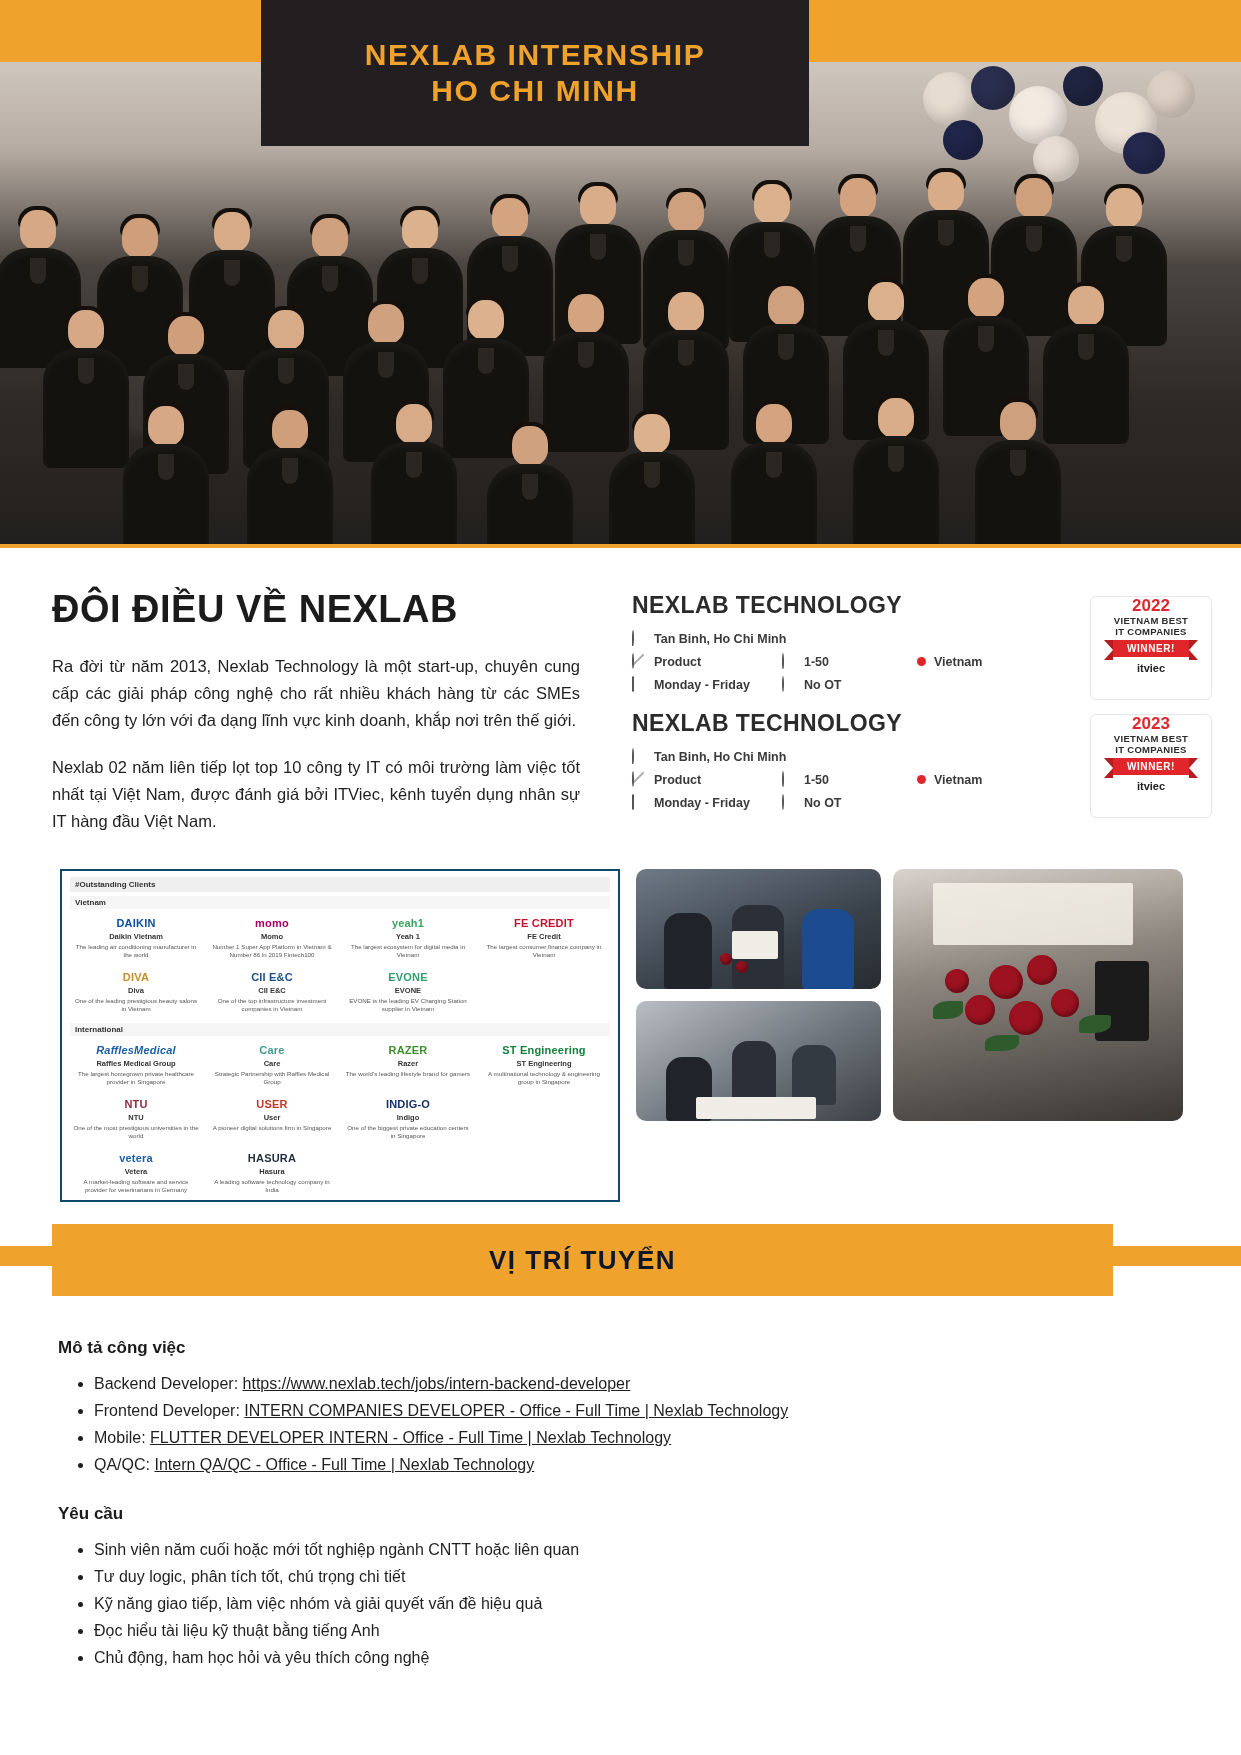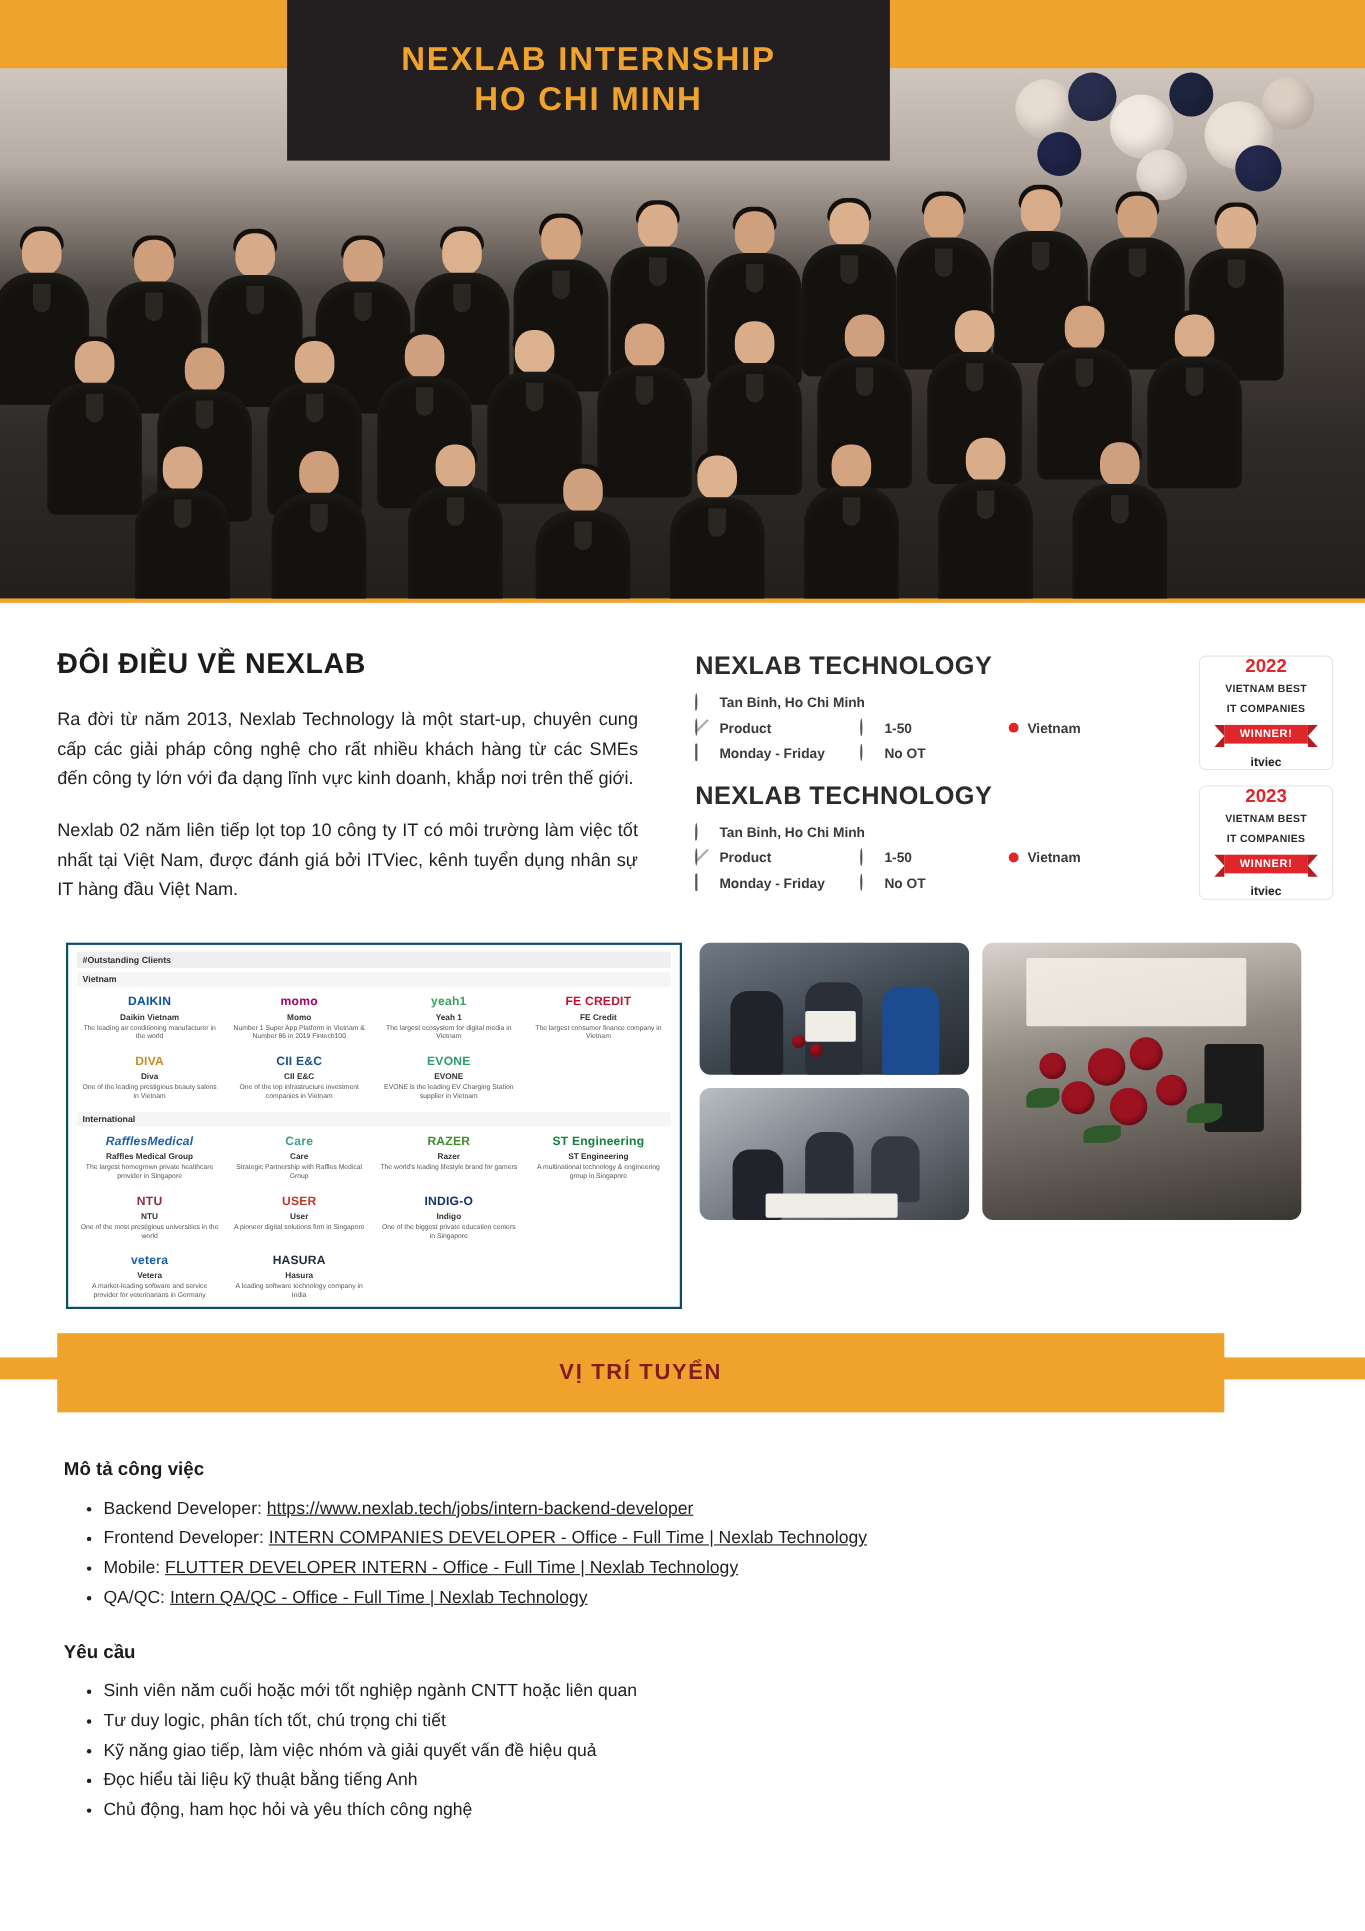--- a/index.html
+++ b/index.html
@@ -76,21 +76,21 @@
     text-align: center;
   }
 
   
   .about {
     display: flex;
     padding: 26px 0 0 0;
   }
   .about-left { width: 620px; padding: 14px 40px 0 52px; }
   .about h2 {
-    font-size: 26px; font-weight: 700; letter-spacing: 0.5px;
+    font-size: 38px; font-weight: 700; letter-spacing: 0.5px;
     margin: 0 0 22px 0; color:#1b1b1b;
   }
   .about p {
     font-size: 16.5px; line-height: 27px; margin: 0 0 20px 0;
     text-align: justify; color:#1f1f1f;
   }
 
   .about-right { width: 600px; padding-top: 18px; }
   .company-card { position: relative; margin-bottom: 18px; padding-left: 12px; }
   .company-card h3 {
@@ -109,21 +109,21 @@
   .gear:after{content:"";position:absolute; left:5px; top:-2px; width:2px;height:16px;background:#555; transform:rotate(45deg); opacity:.5;}
   .people { border:1.6px solid #555; border-radius:50% 50% 40% 40%; width:13px;height:11px;}
   .cal { border:1.6px solid #555; width:13px;height:12px; border-radius:2px;}
   .clock { border:1.6px solid #555; border-radius:50%; width:12px;height:12px;}
   .dot-red { width:9px;height:9px;border-radius:50%;background:#e0262b; margin-right:8px;}
 
   .award {
     position:absolute; right: 8px; top: 4px;
     width: 122px; height: 104px;
     border-radius: 6px; background:#ffffff;
-    display:flex; flex-direction:column; align-items:center; justify-content:space-between;
+    display:flex; flex-direction:column; align-items:center; justify-content:flex-start;
     border:1px solid #e6e6e6;
   }
   .award .yr { font-size: 17px; font-weight: 700; color:#e0262b; line-height:18px; }
   .award .l1 { font-size: 9.5px; font-weight:700; color:#2b2b2b; letter-spacing:.3px;}
   .award .l2 { font-size: 9.5px; font-weight:700; color:#2b2b2b; letter-spacing:.3px; margin-bottom:3px;}
   .award .ribbon {
     position:relative; background:#e0262b; color:#fff; font-size:10px; font-weight:700;
     padding:3px 14px; letter-spacing:.6px; margin-bottom:5px;
   }
   .award .ribbon:before, .award .ribbon:after{
@@ -159,21 +159,21 @@
   .ph .paper { position:absolute; background:#f0ece6; border-radius:2px; }
   .ph .figure { position:absolute; background:#20242a; border-radius:16px 16px 4px 4px;}
 
   
   .banner-wrap { position:relative; margin-top: 22px; height: 86px; }
   .banner-bar { position:absolute; left:0; right:0; top:22px; height: 20px; background:#f0a32c; }
   .banner {
     position:absolute; left: 52px; right: 128px; top: 0; height: 72px;
     background:#f0a32c; display:flex; align-items:center; justify-content:center;
   }
-  .banner span { font-size: 20px; font-weight: 700; color:#7f1d1d; letter-spacing: 1.5px; }
+  .banner span { font-size: 26px; font-weight: 700; color:#0f172a; letter-spacing: 1.5px; }
 
   
   .jobs { padding: 28px 60px 40px 58px; }
   .jobs h4 { font-size: 17px; font-weight: 700; margin: 0 0 12px 0; color:#1b1b1b;}
   .jobs ul { margin: 0 0 26px 0; padding-left: 36px; }
   .jobs li { font-size: 16px; line-height: 27px; color:#1f1f1f; }
   .jobs li a { color:#1f1f1f; text-decoration: underline; }
   .jobs .req { margin-top: 4px; }
 </style>
 </head>

